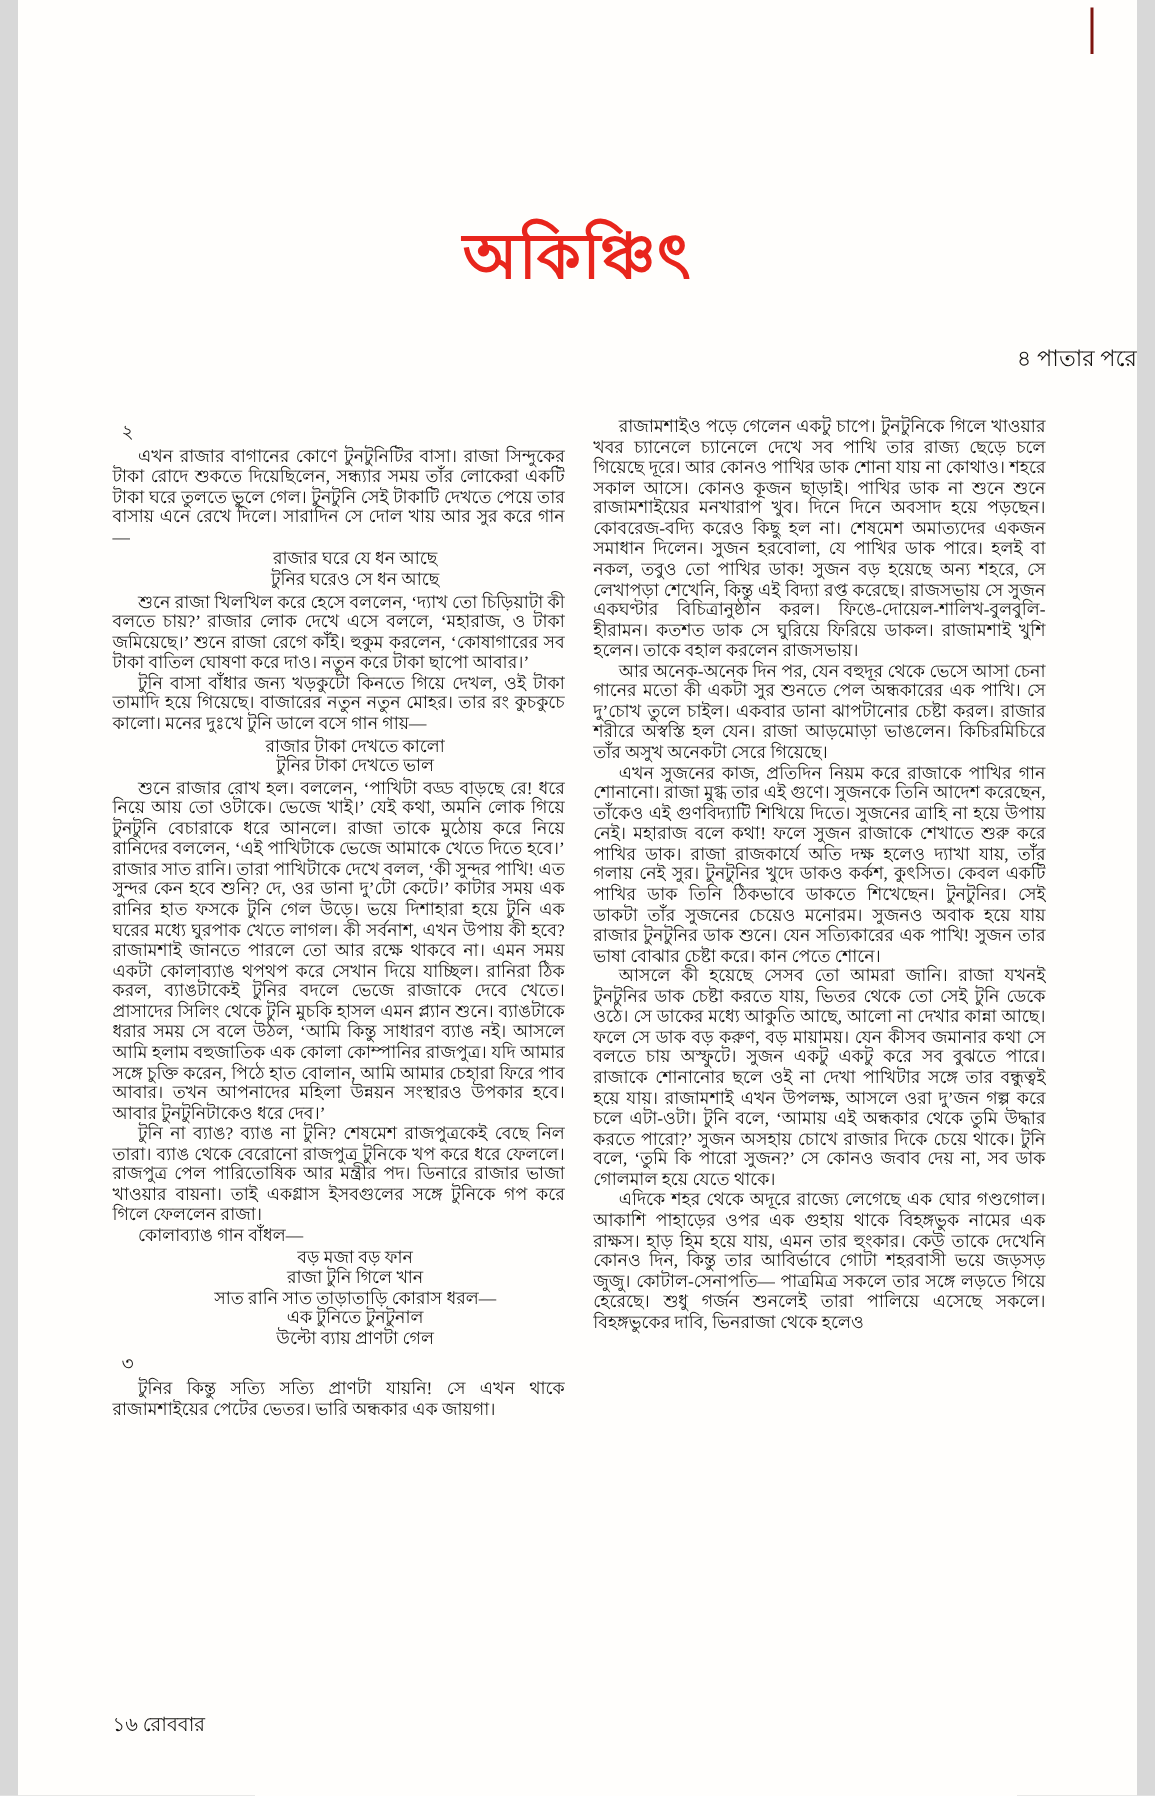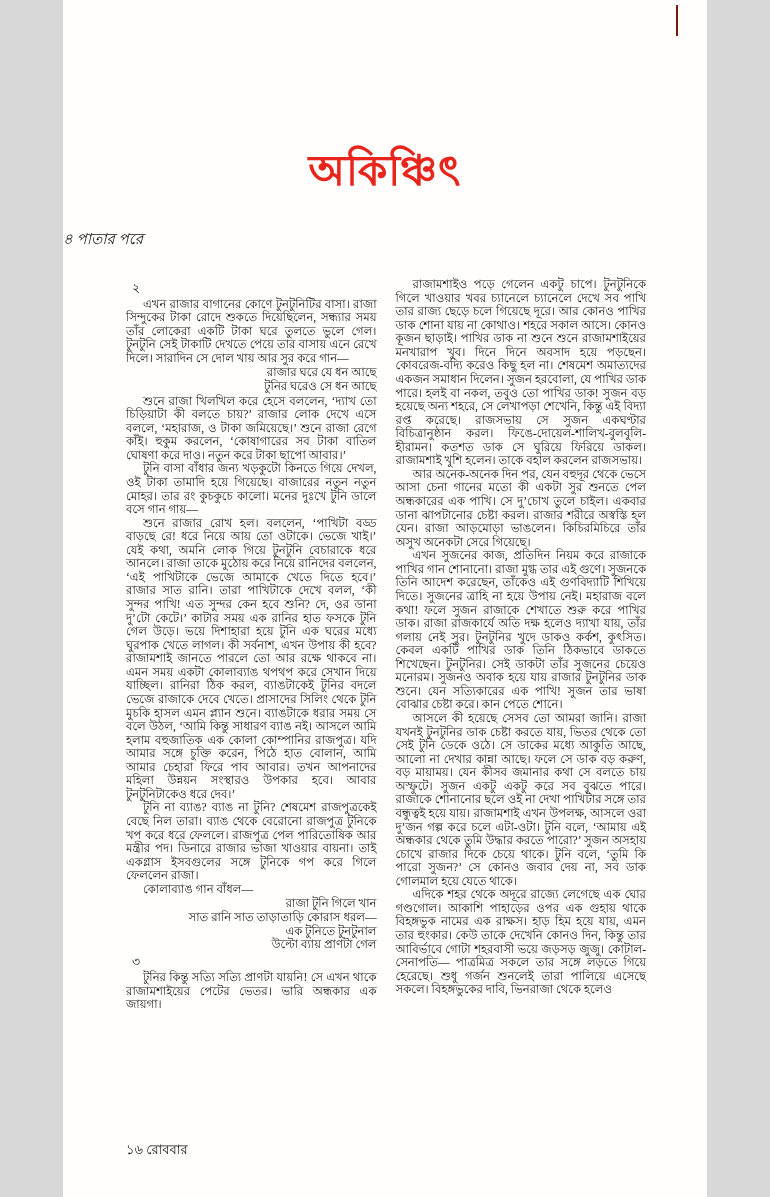--- a/index.html
+++ b/index.html
@@ -1,55 +1,54 @@
 <!DOCTYPE html>
 <html><head>
 <meta charset="utf-8">
 <style>
   html,body { margin:0; padding:0; background:#d8d8d8; }
   .page {
     position:relative;
-    width:644px; height:1197px;
+    width:746px; height:1197px;
     margin:0 auto;
     background:#fffefc;
     font-family:"Liberation Serif", serif;
     color:#171513;
     overflow:hidden;
   }
   .crop-mark {
     position:absolute; top:5px; right:29px;
     width:2px; height:31px; background:#7e150f;
   }
   .title {
     margin:0; padding-top:138px;
     text-align:center;
     font-size:42px; font-weight:bold;
     letter-spacing:1px;
   }
   .subtitle {
     margin-top:18px;
-    text-align:left;
+    text-align:right;
     font-size:15px;
-    font-style:italic;
   }
   .columns {
     display:flex; gap:19px;
     padding:26px 61px 0 63px;
     box-sizing:border-box;
   }
   .col {
     flex:1 1 0;
     text-align:justify;
     font-size:11.6px;
     line-height:1.17;
   }
   .para { margin:0; text-indent:17px; }
   .para.noindent { text-indent:0; }
   .section-num { margin:3px 0 2px; font-size:12.5px; text-indent:6px; }
-  .verse { margin:1px 0 1px 22px; text-align:right; }
+  .verse { margin:1px 0 1px 22px; text-align:center; }
   .verse div { white-space:nowrap; }
   .footer {
     position:absolute; left:63px; bottom:36px;
     font-size:13px;
   }
 </style>
 </head>
 <body>
 
 <div class="page" style="color: rgb(23, 21, 19);">
@@ -59,24 +58,29 @@
   <div class="columns">
     <div class="col" id="col-left">
         <div class="section-num">২</div>
         <p class="para">এখন রাজার বাগানের কোণে টুনটুনিটির বাসা। রাজা সিন্দুকের টাকা রোদে শুকতে দিয়েছিলেন, সন্ধ্যার সময় তাঁর লোকেরা একটি টাকা ঘরে তুলতে ভুলে গেল। টুনটুনি সেই টাকাটি দেখতে পেয়ে তার বাসায় এনে রেখে দিলে। সারাদিন সে দোল খায় আর সুর করে গান—</p>
         <div class="verse">
           <div>রাজার ঘরে যে ধন আছে</div>
           <div>টুনির ঘরেও সে ধন আছে</div>
         </div>
         <p class="para">শুনে রাজা খিলখিল করে হেসে বললেন, ‘দ্যাখ তো চিড়িয়াটা কী বলতে চায়?’ রাজার লোক দেখে এসে বললে, ‘মহারাজ, ও টাকা জমিয়েছে।’ শুনে রাজা রেগে কাঁই। হুকুম করলেন, ‘কোষাগারের সব টাকা বাতিল ঘোষণা করে দাও। নতুন করে টাকা ছাপো আবার।’</p>
         <p class="para">টুনি বাসা বাঁধার জন্য খড়কুটো কিনতে গিয়ে দেখল, ওই টাকা তামাদি হয়ে গিয়েছে। বাজারের নতুন নতুন মোহর। তার রং কুচকুচে কালো। মনের দুঃখে টুনি ডালে বসে গান গায়—</p>
+        <div class="verse">
+          <div>রাজার টাকা দেখতে কালো</div>
+          <div>টুনির টাকা দেখতে ভাল</div>
+        </div>
         <p class="para">শুনে রাজার রোখ হল। বললেন, ‘পাখিটা বড্ড বাড়ছে রে! ধরে নিয়ে আয় তো ওটাকে। ভেজে খাই।’ যেই কথা, অমনি লোক গিয়ে টুনটুনি বেচারাকে ধরে আনলে। রাজা তাকে মুঠোয় করে নিয়ে রানিদের বললেন, ‘এই পাখিটাকে ভেজে আমাকে খেতে দিতে হবে।’ রাজার সাত রানি। তারা পাখিটাকে দেখে বলল, ‘কী সুন্দর পাখি! এত সুন্দর কেন হবে শুনি? দে, ওর ডানা দু’টো কেটে।’ কাটার সময় এক রানির হাত ফসকে টুনি গেল উড়ে। ভয়ে দিশাহারা হয়ে টুনি এক ঘরের মধ্যে ঘুরপাক খেতে লাগল। কী সর্বনাশ, এখন উপায় কী হবে? রাজামশাই জানতে পারলে তো আর রক্ষে থাকবে না। এমন সময় একটা কোলাব্যাঙ থপথপ করে সেখান দিয়ে যাচ্ছিল। রানিরা ঠিক করল, ব্যাঙটাকেই টুনির বদলে ভেজে রাজাকে দেবে খেতে। প্রাসাদের সিলিং থেকে টুনি মুচকি হাসল এমন প্ল্যান শুনে। ব্যাঙটাকে ধরার সময় সে বলে উঠল, ‘আমি কিন্তু সাধারণ ব্যাঙ নই। আসলে আমি হলাম বহুজাতিক এক কোলা কোম্পানির রাজপুত্র। যদি আমার সঙ্গে চুক্তি করেন, পিঠে হাত বোলান, আমি আমার চেহারা ফিরে পাব আবার। তখন আপনাদের মহিলা উন্নয়ন সংস্থারও উপকার হবে। আবার টুনটুনিটাকেও ধরে দেব।’</p>
         <p class="para">টুনি না ব্যাঙ? ব্যাঙ না টুনি? শেষমেশ রাজপুত্রকেই বেছে নিল তারা। ব্যাঙ থেকে বেরোনো রাজপুত্র টুনিকে খপ করে ধরে ফেললে। রাজপুত্র পেল পারিতোষিক আর মন্ত্রীর পদ। ডিনারে রাজার ভাজা খাওয়ার বায়না। তাই একগ্লাস ইসবগুলের সঙ্গে টুনিকে গপ করে গিলে ফেললেন রাজা।</p>
         <p class="para">কোলাব্যাঙ গান বাঁধল—</p>
         <div class="verse">
+          <div>বড় মজা বড় ফান</div>
           <div>রাজা টুনি গিলে খান</div>
           <div>সাত রানি সাত তাড়াতাড়ি কোরাস ধরল—</div>
           <div>এক টুনিতে টুনটুনাল</div>
           <div>উল্টো ব্যায় প্রাণটা গেল</div>
         </div>
         <div class="section-num">৩</div>
         <p class="para">টুনির কিন্তু সত্যি সত্যি প্রাণটা যায়নি! সে এখন থাকে রাজামশাইয়ের পেটের ভেতর। ভারি অন্ধকার এক জায়গা।</p>
       </div>
     <div class="col" id="col-right">
         <p class="para">রাজামশাইও পড়ে গেলেন একটু চাপে। টুনটুনিকে গিলে খাওয়ার খবর চ্যানেলে চ্যানেলে দেখে সব পাখি তার রাজ্য ছেড়ে চলে গিয়েছে দূরে। আর কোনও পাখির ডাক শোনা যায় না কোথাও। শহরে সকাল আসে। কোনও কূজন ছাড়াই। পাখির ডাক না শুনে শুনে রাজামশাইয়ের মনখারাপ খুব। দিনে দিনে অবসাদ হয়ে পড়ছেন। কোবরেজ-বদ্যি করেও কিছু হল না। শেষমেশ অমাত্যদের একজন সমাধান দিলেন। সুজন হরবোলা, যে পাখির ডাক পারে। হলই বা নকল, তবুও তো পাখির ডাক! সুজন বড় হয়েছে অন্য শহরে, সে লেখাপড়া শেখেনি, কিন্তু এই বিদ্যা রপ্ত করেছে। রাজসভায় সে সুজন একঘণ্টার বিচিত্রানুষ্ঠান করল। ফিঙে-দোয়েল-শালিখ-বুলবুলি-হীরামন। কতশত ডাক সে ঘুরিয়ে ফিরিয়ে ডাকল। রাজামশাই খুশি হলেন। তাকে বহাল করলেন রাজসভায়।</p>

